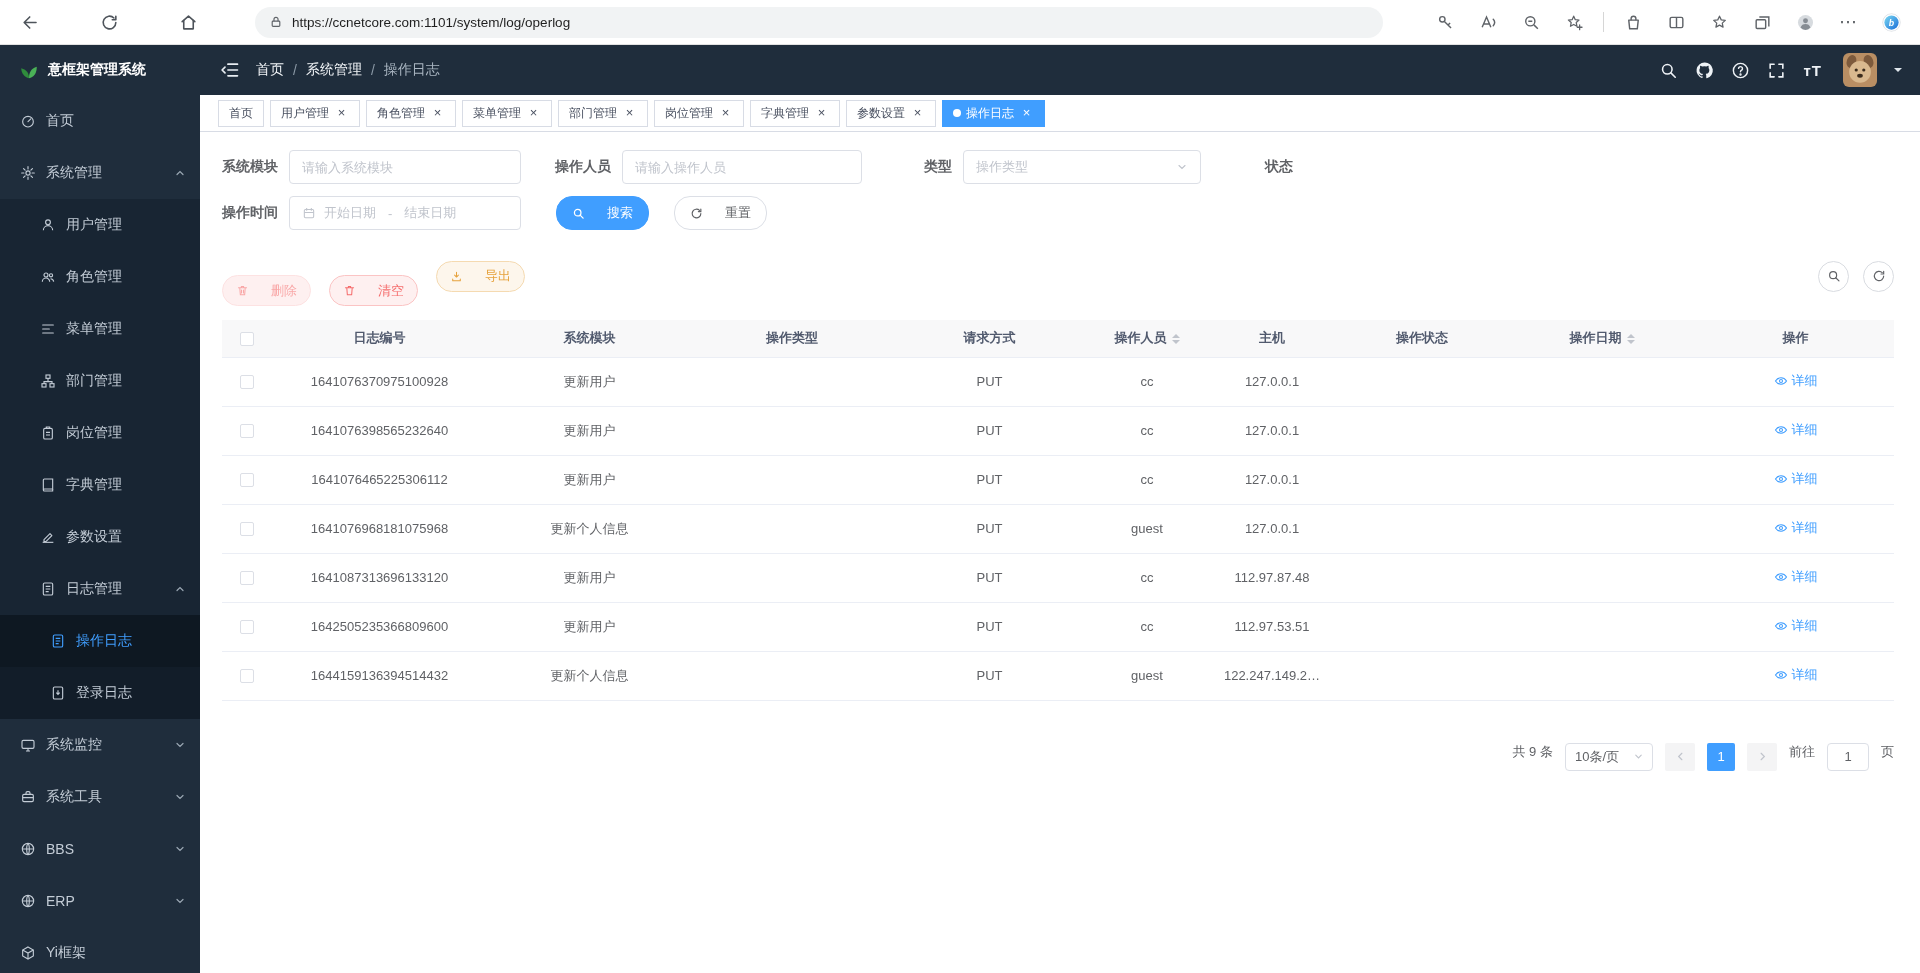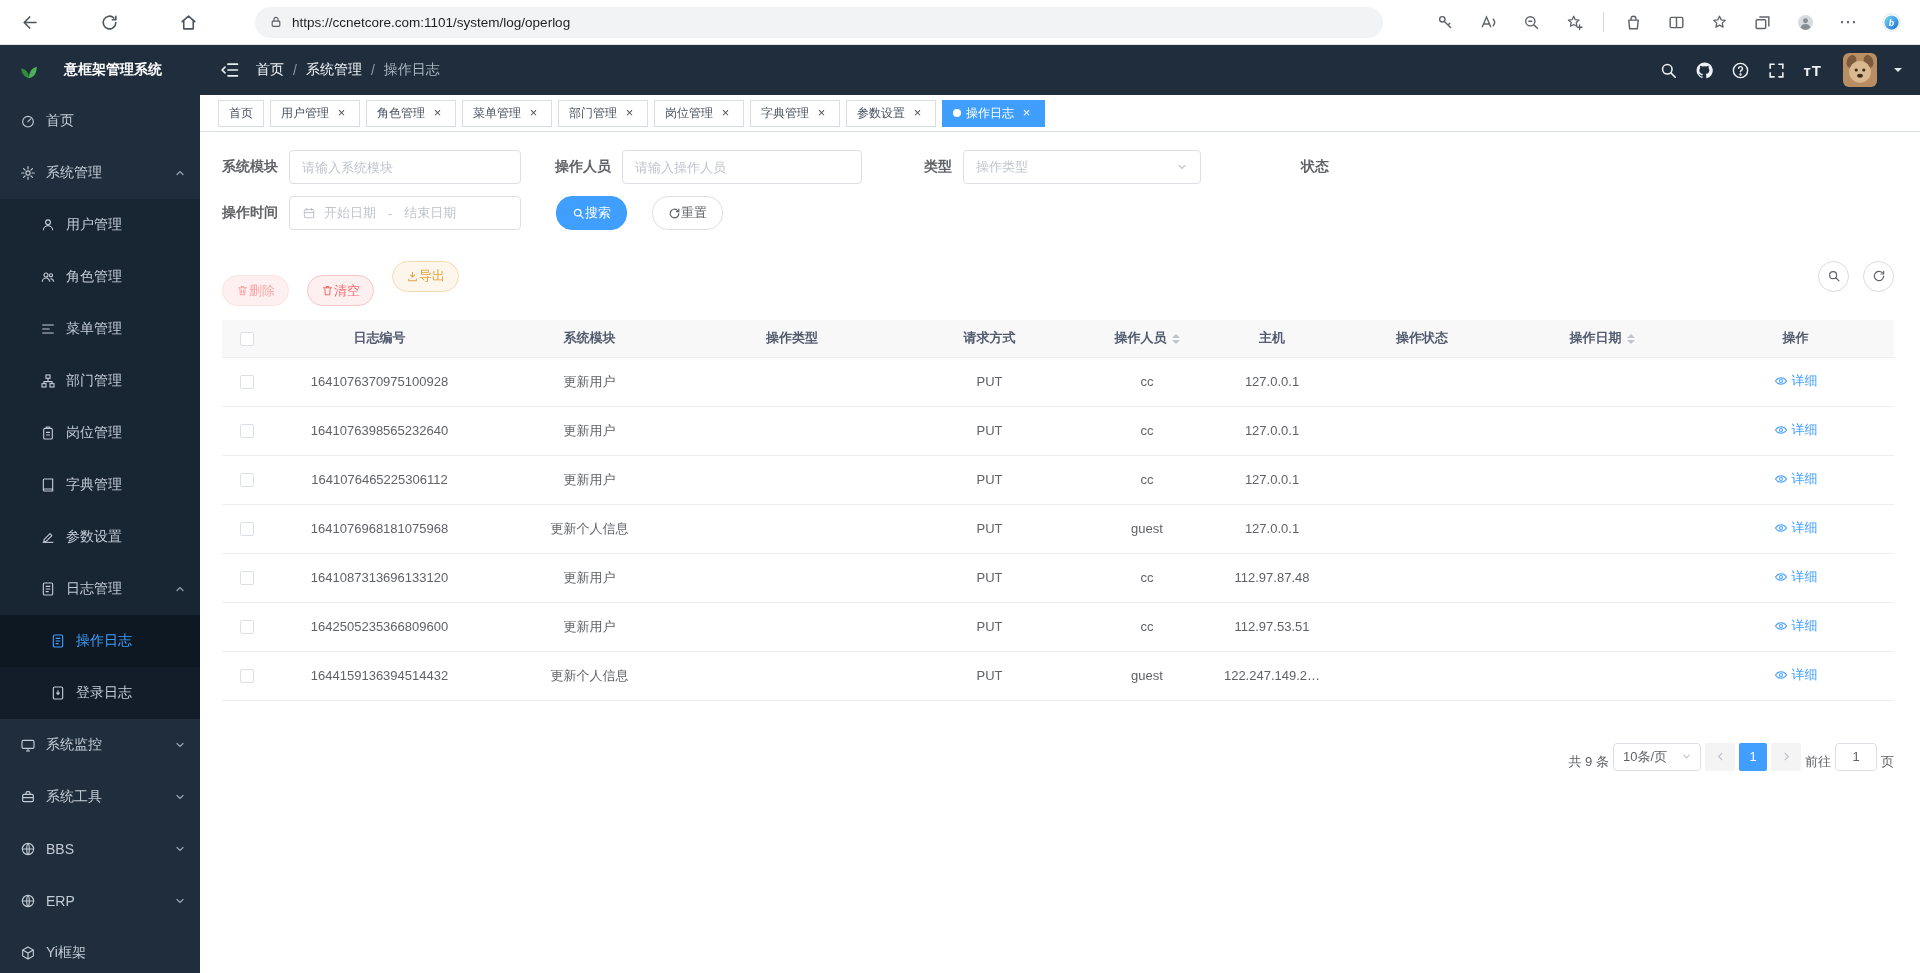--- a/index.html
+++ b/index.html
@@ -22,21 +22,21 @@
   .cic svg { width:19px; height:19px; }
   .cdivider { width:1px; height:20px; background:#d6d6d6; margin:0 3px; }
   .bing { width:27px; height:27px; border-radius:50%; }
   .more-glyph { font-size:18px; color:#5f6368; line-height:1; }
 
   
   .app { display:flex; height:928px; }
 
   
   .sidebar { width:200px; flex:none; background:#1f2d3c; overflow:hidden; }
-  .logo { height:50px; display:flex; align-items:center; gap:24px; padding-left:18px;
+  .logo { height:50px; display:flex; align-items:center; gap:8px; padding-left:18px;
     color:#fff; font-size:14px; font-weight:bold; cursor:pointer; }
   .logo svg { width:22px; height:22px; }
   .mi { height:52px; display:flex; align-items:center; gap:10px; padding:0 14px 0 20px;
     color:#c3ccd6; font-size:14px; cursor:pointer; white-space:nowrap; }
   .mi svg { width:16px; height:16px; flex:none; }
   .mi .chev { margin-left:auto; width:12px; height:12px; color:#9aa7b3; }
   .sub1 .mi { background:#182533; padding-left:40px; }
   .sub2 .mi { background:#121d29; padding-left:50px; }
   .mi.active { color:#409eff; background:#0e1822; }
 
@@ -77,21 +77,21 @@
   .inp, .sel, .drange { height:34px; border:1px solid #dcdfe6; border-radius:4px; background:#fff;
     font-size:13px; color:#606266; display:flex; align-items:center; padding:0 12px; }
   input.inp { width:232px; }
   input.inp::placeholder { color:#c0c4cc; }
   .sel { cursor:pointer; }
   .ph { color:#c0c4cc; }
   .sel-chev { margin-left:auto; width:12px; height:12px; color:#c0c4cc; }
   .drange { width:232px; gap:8px; cursor:pointer; }
   .drange svg { width:14px; height:14px; color:#c0c4cc; flex:none; }
   .btn { height:34px; border-radius:16px; border:1px solid #dcdfe6; background:#fff; color:#606266;
-    font-size:13px; display:inline-flex; align-items:center; gap:0; padding:0 15px; cursor:pointer;
+    font-size:13px; display:inline-flex; align-items:center; gap:22px; padding:0 15px; cursor:pointer;
     font-family:Liberation Sans, sans-serif; }
   .btn svg { width:13px; height:13px; }
   .btn-primary { background:#409eff; border-color:#409eff; color:#fff; }
   .btn-sm { height:31px; padding:0 13px; }
   .btn-danger-plain { background:#fef0f0; border-color:#fbc4c4; color:#f56c6c;margin-top:29px; }
   .btn-danger-plain.is-disabled { border-color:#fde2e2; color:#f9a7a7; cursor:not-allowed; }
   .btn-warning-plain { background:#fdf6ec; border-color:#f5dab1; color:#e6a23c; }
   .toolbar { display:flex; align-items:center; margin-top:16px; gap:18px; }
   .toolbar .spacer { margin-left:auto; }
   .circle-btn { width:31px; height:31px; border-radius:50%; border:1px solid #d9dce1; background:#fff;
@@ -106,21 +106,21 @@
     border-bottom:1px solid #ebeef5; white-space:nowrap; overflow:hidden; text-overflow:ellipsis; }
   .cb { width:14px; height:14px; border:1px solid #dcdfe6; border-radius:2px; background:#fff;
     display:inline-block; vertical-align:middle; cursor:pointer; }
   .sort { display:inline-flex; flex-direction:column; vertical-align:middle; margin-left:5px; cursor:pointer; }
   .sort .up { width:0; height:0; border:4px solid transparent; border-bottom-color:#c0c4cc; margin-bottom:2px; }
   .sort .dn { width:0; height:0; border:4px solid transparent; border-top-color:#c0c4cc; }
   .link-detail { color:#409eff; display:inline-flex; align-items:center; gap:4px; cursor:pointer; }
   .link-detail svg { width:14px; height:14px; }
 
   
-  .pager { margin-top:42px; display:flex; align-items:flex-end; justify-content:flex-end; gap:4px;
+  .pager { margin-top:42px; display:flex; align-items:flex-start; justify-content:flex-end; gap:12px;
     font-size:13px; color:#606266; }
   .pg-size { height:28px; border:1px solid #dcdfe6; border-radius:4px; display:flex; align-items:center;
     gap:14px; padding:0 8px 0 9px; cursor:pointer; color:#606266; }
   .pg-size svg { width:11px; height:11px; color:#c0c4cc; }
   .pg-btn { min-width:30px; height:28px; background:#f4f4f5; border:none; border-radius:2px;
     display:flex; align-items:center; justify-content:center; color:#c0c4cc; cursor:pointer; }
   .pg-btn svg { width:11px; height:11px; }
   .pg-page { width:28px; height:28px; background:#409eff; color:#fff; border-radius:2px;
     display:flex; align-items:center; justify-content:center; cursor:pointer; font-size:13px; }
   .pg-goto-input { width:42px; height:28px; border:1px solid #dcdfe6; border-radius:4px;
@@ -506,21 +506,21 @@
         <input class="inp" placeholder="请输入系统模块" style="">
         <span class="flabel" style="margin-left:34px">操作人员</span>
         <input class="inp" style="width: 240px;" placeholder="请输入操作人员">
         <span class="flabel" style="margin-left:62px">类型</span>
         <div class="sel" style="width:238px">
           <span class="ph">操作类型</span>
           <svg class="sel-chev" viewBox="0 0 24 24" fill="none" stroke="currentColor" stroke-width="2.2" stroke-linecap="round">
               <path d="M6 9l6 6 6-6"></path>
             </svg>
         </div>
-        <span class="flabel" style="margin-left:100px">状态</span>
+        <span class="flabel" style="margin-left:64px">状态</span>
       </div>
 
       <div class="frow">
         <span class="flabel">操作时间</span>
         <div class="drange">
           <svg viewBox="0 0 24 24" fill="none" stroke="currentColor" stroke-width="1.8">
               <rect x="4" y="6" width="16" height="14" rx="2"></rect>
               <path d="M8 3.5V8M16 3.5V8M4 11h16"></path>
             </svg>
           <span class="ph">开始日期</span>

